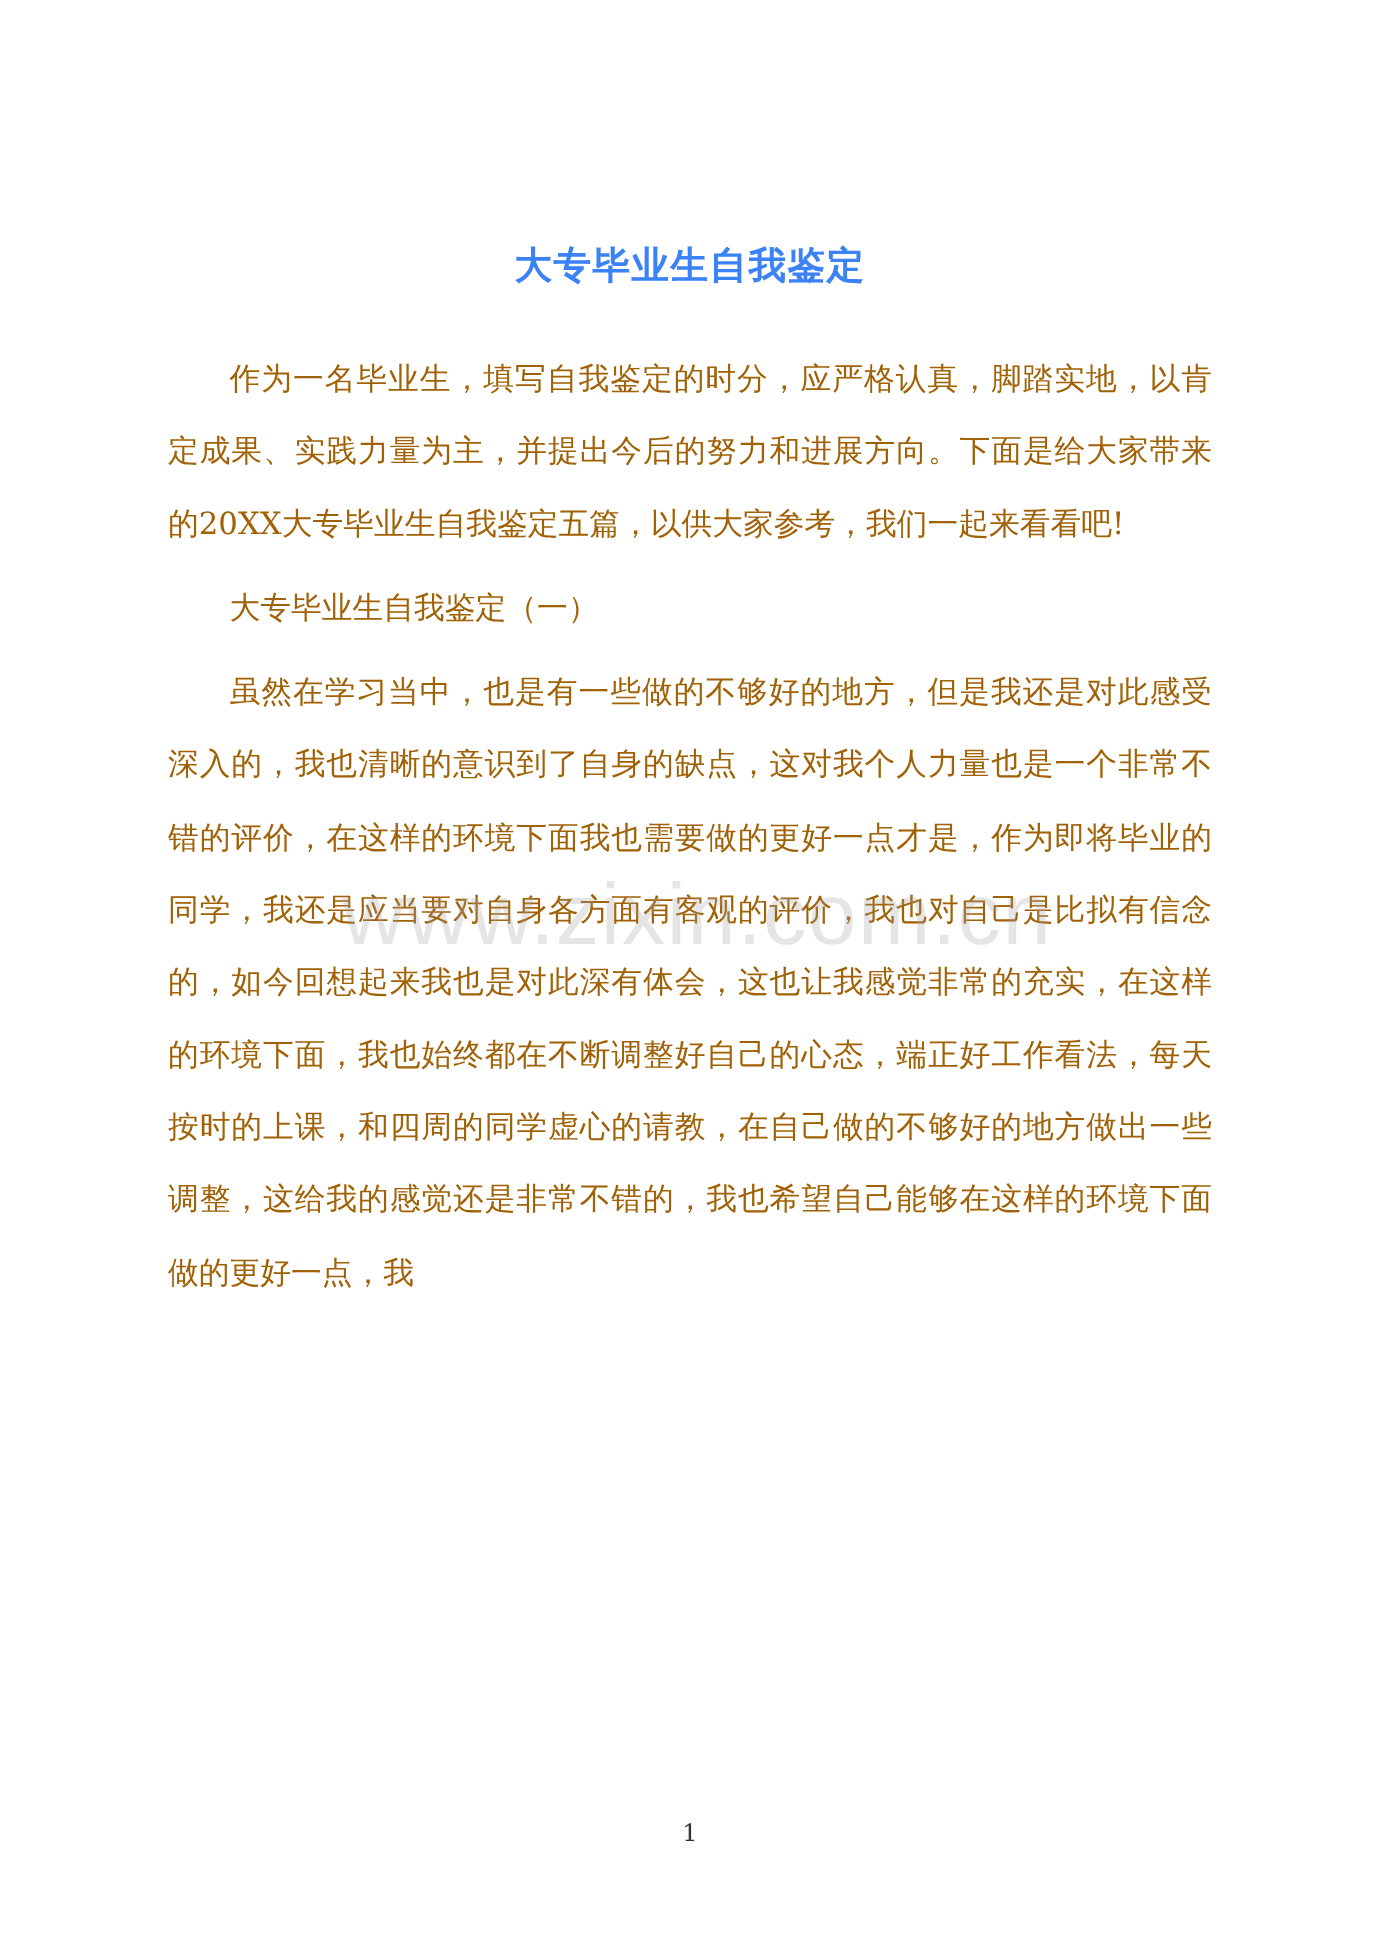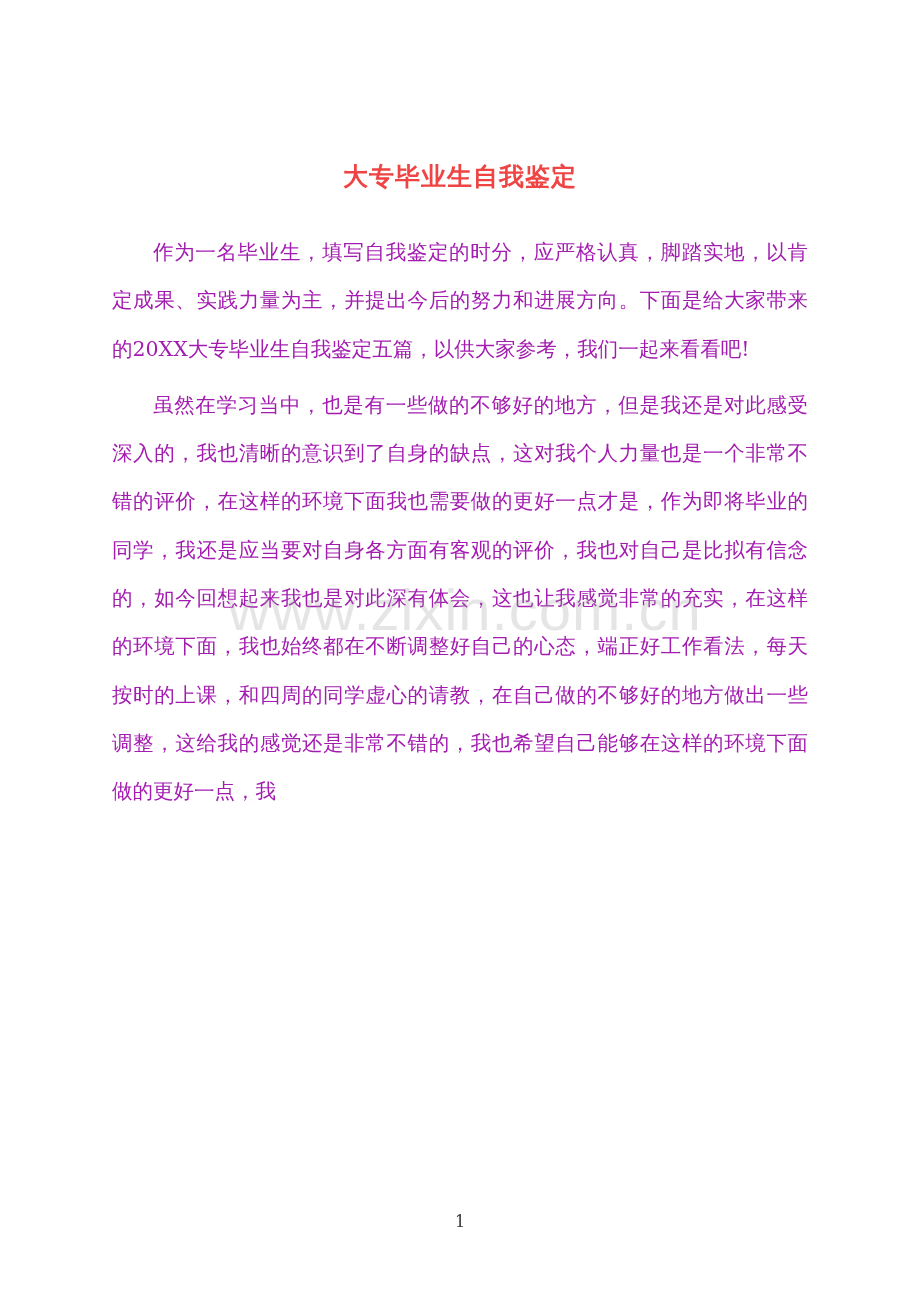--- a/index.html
+++ b/index.html
@@ -24,31 +24,31 @@
   .title {
     position: absolute;
     left: 0;
     width: 920px;
     top: 160px;
     text-align: center;
     font-family: "DejaVu Sans", "Liberation Sans", sans-serif;
     font-weight: bold;
     font-size: 25px;
     letter-spacing: 1px;
-    color: #ef4444;
+    color: #3b82f6;
   }
   .body-text {
     position: absolute;
     left: 112px;
     width: 696px;
     top: 228px;
     font-size: 20.5px;
     line-height: 48.3px;
     text-align: justify;
-    color: #a21caf;
+    color: #a16207;
   }
   .para {
     margin: 0 0 8px 0;
     text-indent: 2em;
   }
   .para.intro { margin-bottom: 8px; }
   .subheading {
     margin: 0 0 8px 0;
     text-indent: 2em;
   }
@@ -75,20 +75,21 @@
 </style>
 </head>
 <body>
 
 <div class="page">
 
   <div class="title">大专毕业生自我鉴定</div>
 
   <div class="body-text">
     <p class="para intro">作为一名毕业生，填写自我鉴定的时分，应严格认真，脚踏实地，以肯定成果、实践力量为主，并提出今后的努力和进展方向。下面是给大家带来的20XX大专毕业生自我鉴定五篇，以供大家参考，我们一起来看看吧!</p>
+    <p class="subheading">大专毕业生自我鉴定（一）</p>
     <p class="para">虽然在学习当中，也是有一些做的不够好的地方，但是我还是对此感受深入的，我也清晰的意识到了自身的缺点，这对我个人力量也是一个非常不错的评价，在这样的环境下面我也需要做的更好一点才是，作为即将毕业的同学，我还是应当要对自身各方面有客观的评价，我也对自己是比拟有信念的，如今回想起来我也是对此深有体会，这也让我感觉非常的充实，在这样的环境下面，我也始终都在不断调整好自己的心态，端正好工作看法，每天按时的上课，和四周的同学虚心的请教，在自己做的不够好的地方做出一些调整，这给我的感觉还是非常不错的，我也希望自己能够在这样的环境下面做的更好一点，我</p>
   </div>
 
   <div class="watermark">www.zixin.com.cn</div>
 
   <div class="page-number">1</div>
 
 </div>
 
 </body></html>

